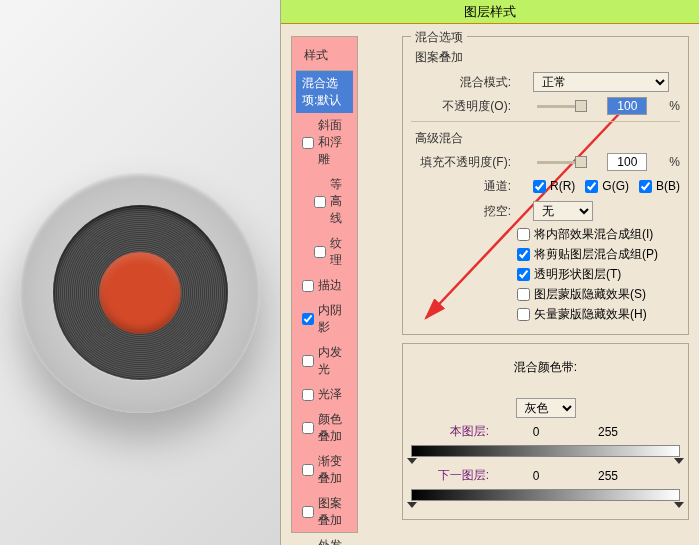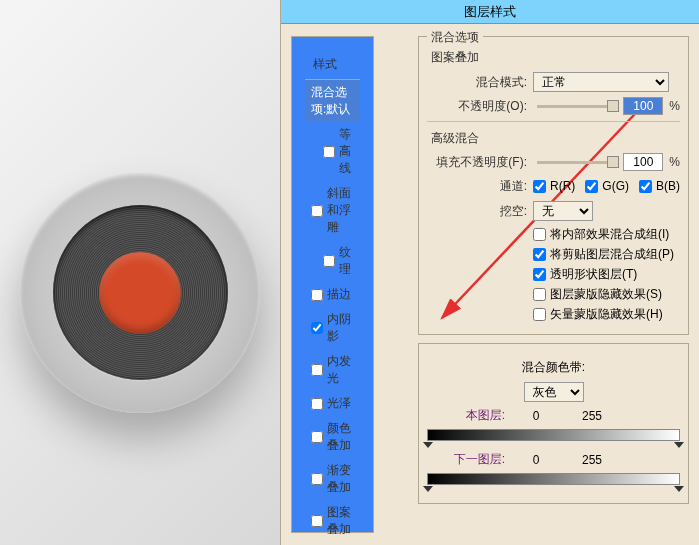--- a/index.html
+++ b/index.html
@@ -27,28 +27,28 @@
   width: 82px; height: 82px; border-radius: 50%;
   background: #d44a28;
   box-shadow: inset 0 -4px 8px rgba(0,0,0,0.3), inset 0 4px 8px rgba(255,255,255,0.2);
 }
 
 .dialog {
   position: absolute; left: 280px; top: 0; width: 419px; height: 545px;
   background: #f0e6d5; border-left: 1px solid #b0a890;
 }
 .dialog-title {
-  background: #7dd3fc; height: 24px; line-height: 24px; text-align: center;
+  background: #bef264; height: 24px; line-height: 24px; text-align: center;
   color: #000; font-size: 13px; border-bottom: 1px solid #c58810;
 }
 .dialog-body { display: flex; height: calc(100% - 24px); }
 
 .styles-col {
   width: 112px; border: 1px solid #b0a890; margin: 12px 0 12px 10px;
-  background: #3b82f6; padding: 13px;
+  background: #fca5a5; padding: 4px;
 }
 .styles-header {
   padding: 6px 8px; border-bottom: 1px solid #b0a890; color: #333;
 }
 .style-item {
   padding: 4px 6px; display: flex; align-items: center; gap: 4px;
   cursor: pointer; color: #333;
 }
 .style-item.selected { background: #4a7fd6; color: #fff; }
 .style-item.sub { padding-left: 18px; }
@@ -59,21 +59,21 @@
   position: relative;
   padding-left: 36px;
 }
 .group {
   border: 1px solid #b0a890; padding: 10px 8px 8px; position: relative;
 }
 .group-title {
   position: absolute; top: -8px; left: 8px; background: #f0e6d5;
   padding: 0 4px; color: #333;
 }
-.row { display: flex; align-items: center; margin: 5px 0; gap: 6px; }
+.row { display: flex; align-items: center; margin: 5px 0; gap: 22px; }
 .row-label { width: 100px; text-align: right; color: #333; }
 .row-label-sm { width: 78px; text-align: right; color: #701a75; }
 select {
   background: #f5efe2; border: 1px solid #999; padding: 1px 4px;
   font-size: 12px; min-width: 60px;
 }
 select.wide { width: 136px; }
 .slider-track {
   flex: 1; height: 3px; background: #c0b8a0; position: relative; margin: 0 4px;
 }
@@ -121,27 +121,27 @@
 <div class="dialog">
   <div class="dialog-title">图层样式</div>
   <div class="dialog-body">
 
     <div class="styles-col">
       <div class="styles-header">样式</div>
       <div id="styles-container">
           <div class="style-item selected">
             <span>混合选项:默认</span>
           </div>
+          <div class="style-item">
+            <input type="checkbox" style="">
+            <span>斜面和浮雕</span>
+          </div>
           <div class="style-item sub">
             <input type="checkbox" style="">
             <span>等高线</span>
-          </div>
-          <div class="style-item">
-            <input type="checkbox" style="">
-            <span>斜面和浮雕</span>
           </div>
           <div class="style-item sub">
             <input type="checkbox" style="">
             <span>纹理</span>
           </div>
           <div class="style-item">
             <input type="checkbox" style="">
             <span>描边</span>
           </div>
           <div class="style-item">

